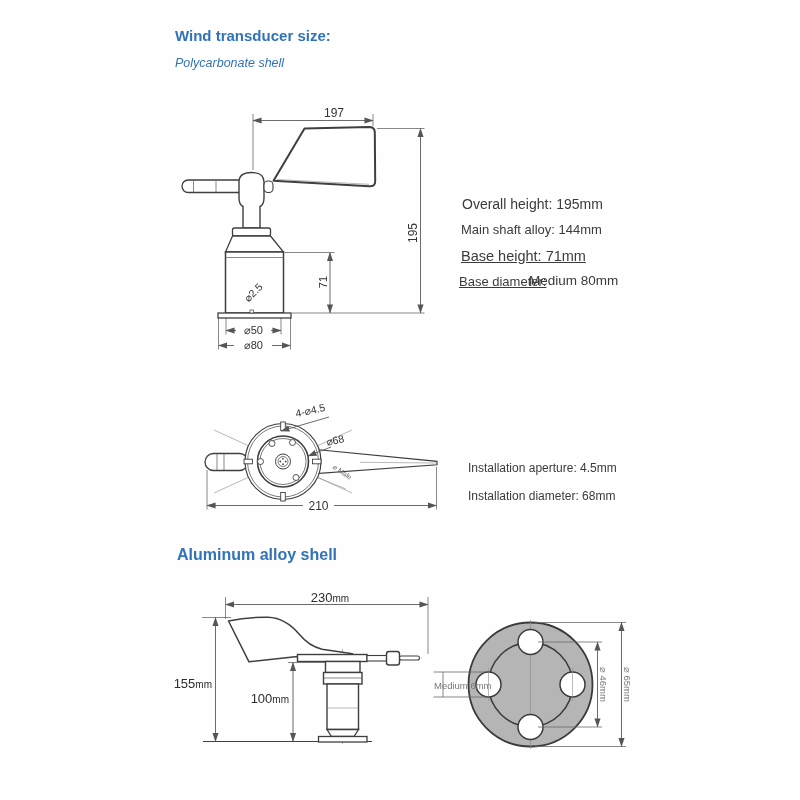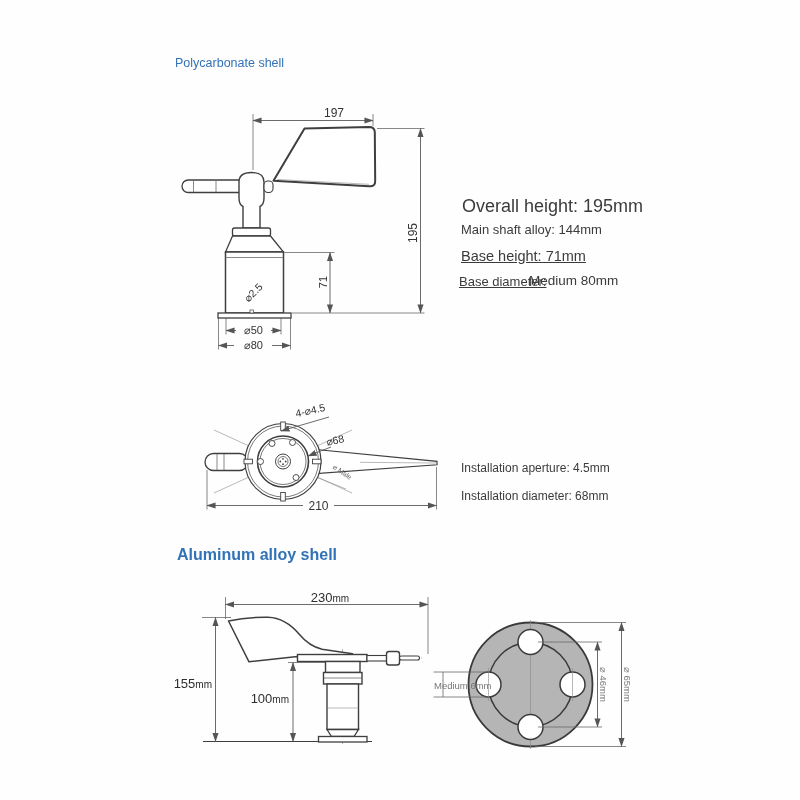--- a/index.html
+++ b/index.html
@@ -2,24 +2,24 @@
 <html><head>
 <meta charset="utf-8">
 <style>
   html,body{margin:0;padding:0;background:#ffffff;}
   .page{position:relative;width:800px;height:800px;background:#fefefe;overflow:hidden;
         font-family:"Liberation Sans", sans-serif;color:#3b3b3b;}
   .abs{position:absolute;white-space:nowrap;}
   .title{font-size:15px;font-weight:bold;color:#3273b8;}
   .subtitle{font-size:12.5px;color:#3273b8;}
   .sec2{font-size:16px;font-weight:600;color:#3273b8;}
-  .ann-lg{font-size:18px;}
+  .ann-lg{font-size:14px;}
   .ann-lg2{font-size:14.5px;text-decoration:underline;}
   .ann-md{font-size:13px;}
-  .ann-sm{font-size:12px;}
+  .ann-sm{font-size:12px;margin-left:7px;}
   .overlap-val{position:absolute;left:70px;top:-1px;font-size:13.5px;}
   svg{position:absolute;left:0;top:0;}
   .obj{stroke:#3f3f3f;fill:#ffffff;}
   .dim{stroke:#5a5a5a;stroke-width:0.9;fill:none;}
   .ext{stroke:#6a6a6a;stroke-width:0.8;fill:none;}
   .thin{stroke:#8a8a8a;stroke-width:0.6;fill:none;}
   .cl{stroke:#9a9a9a;stroke-width:0.7;fill:none;stroke-dasharray:7 4;}
   .dt{font-family:"Liberation Sans",sans-serif;font-size:11px;fill:#333;}
   .dt12{font-family:"Liberation Sans",sans-serif;font-size:12px;fill:#333;}
   .dt10{font-family:"Liberation Sans",sans-serif;font-size:10.5px;fill:#333;}
@@ -195,21 +195,22 @@
       <line class="dim" x1="597.5" y1="642" x2="597.5" y2="727" marker-start="url(#arr)" marker-end="url(#arr)"></line>
       <text class="dt9" x="600" y="684.5" text-anchor="middle" fill="#444" transform="rotate(90 600 684.5)">⌀ 46mm</text>
 
       <line class="ext" x1="535" y1="622.5" x2="626" y2="622.5"></line>
       <line class="ext" x1="535" y1="746.5" x2="626" y2="746.5"></line>
       <line class="dim" x1="621.5" y1="622.5" x2="621.5" y2="746.5" marker-start="url(#arr)" marker-end="url(#arr)"></line>
       <text class="dt9" x="624" y="684.5" text-anchor="middle" fill="#444" transform="rotate(90 624 684.5)">⌀ 65mm</text>
     </g>
   </svg>
 
-  <div class="abs subtitle" style="left:175px;top:56px;">Polycarbonate shell</div>
+  <div class="abs title" style="left:175px;top:27px;">Wind transducer size:</div>
+  <div class="abs subtitle" style="left:175px;top:56px;font-style:italic;">Polycarbonate shell</div>
 
   <div class="abs ann-lg" style="left:462px;top:196px;">Overall height: 195mm</div>
   <div class="abs ann-md" style="left:461px;top:222px;">Main shaft alloy: 144mm</div>
   <div class="abs ann-lg2" style="left:461px;top:248px;">Base height: 71mm</div>
   <div class="abs ann-md" style="left:459px;top:274px;text-decoration:underline;">
     <span>Base diameter:</span>
     <span class="overlap-val">Medium 80mm</span>
   </div>
 
   <div class="abs ann-sm" style="left:461px;top:461px;">Installation aperture: 4.5mm</div>

